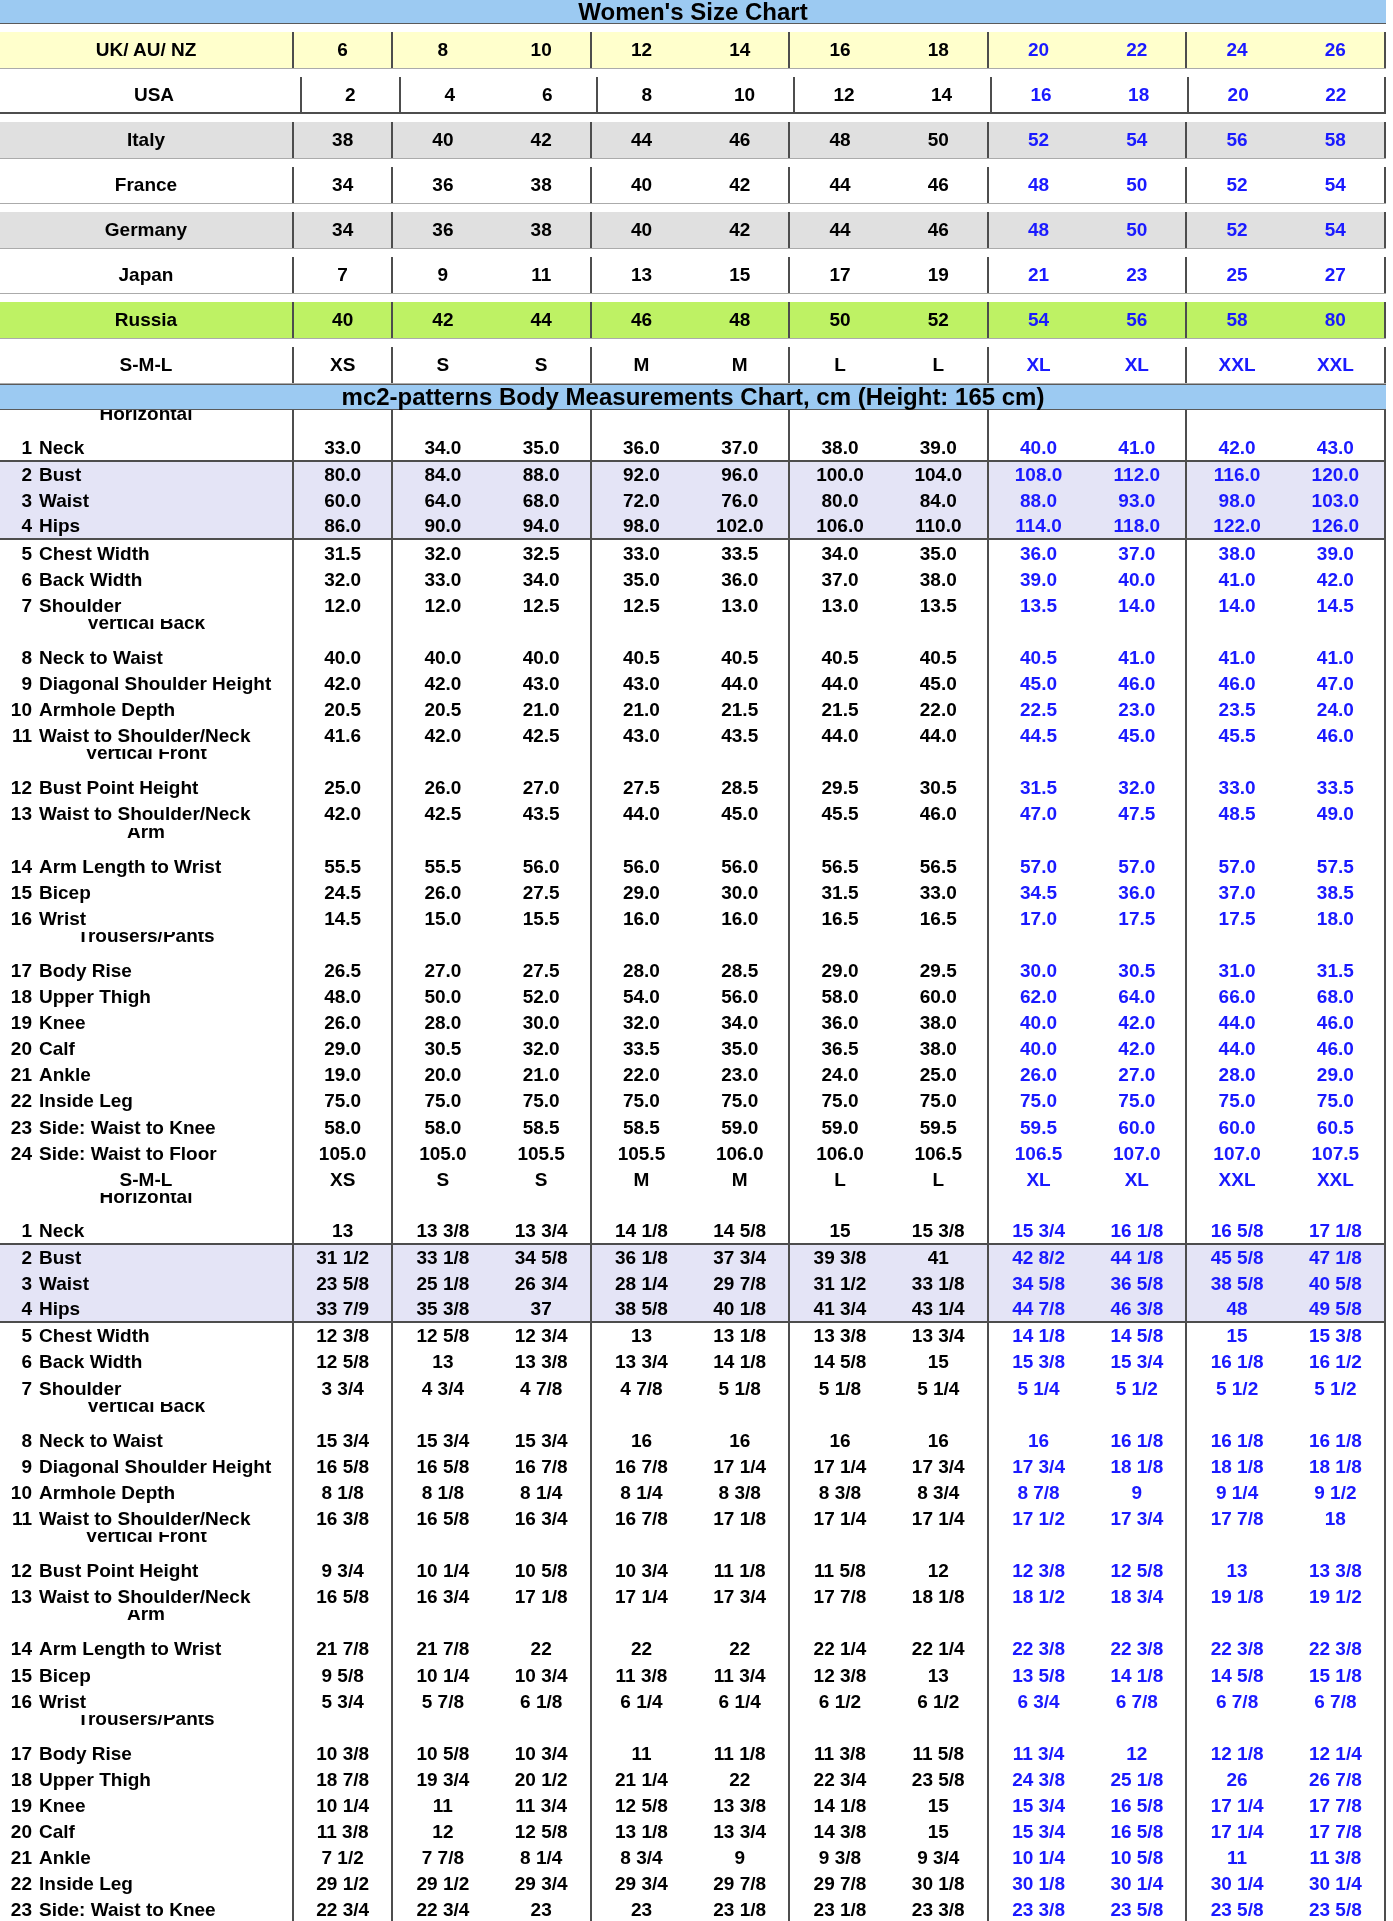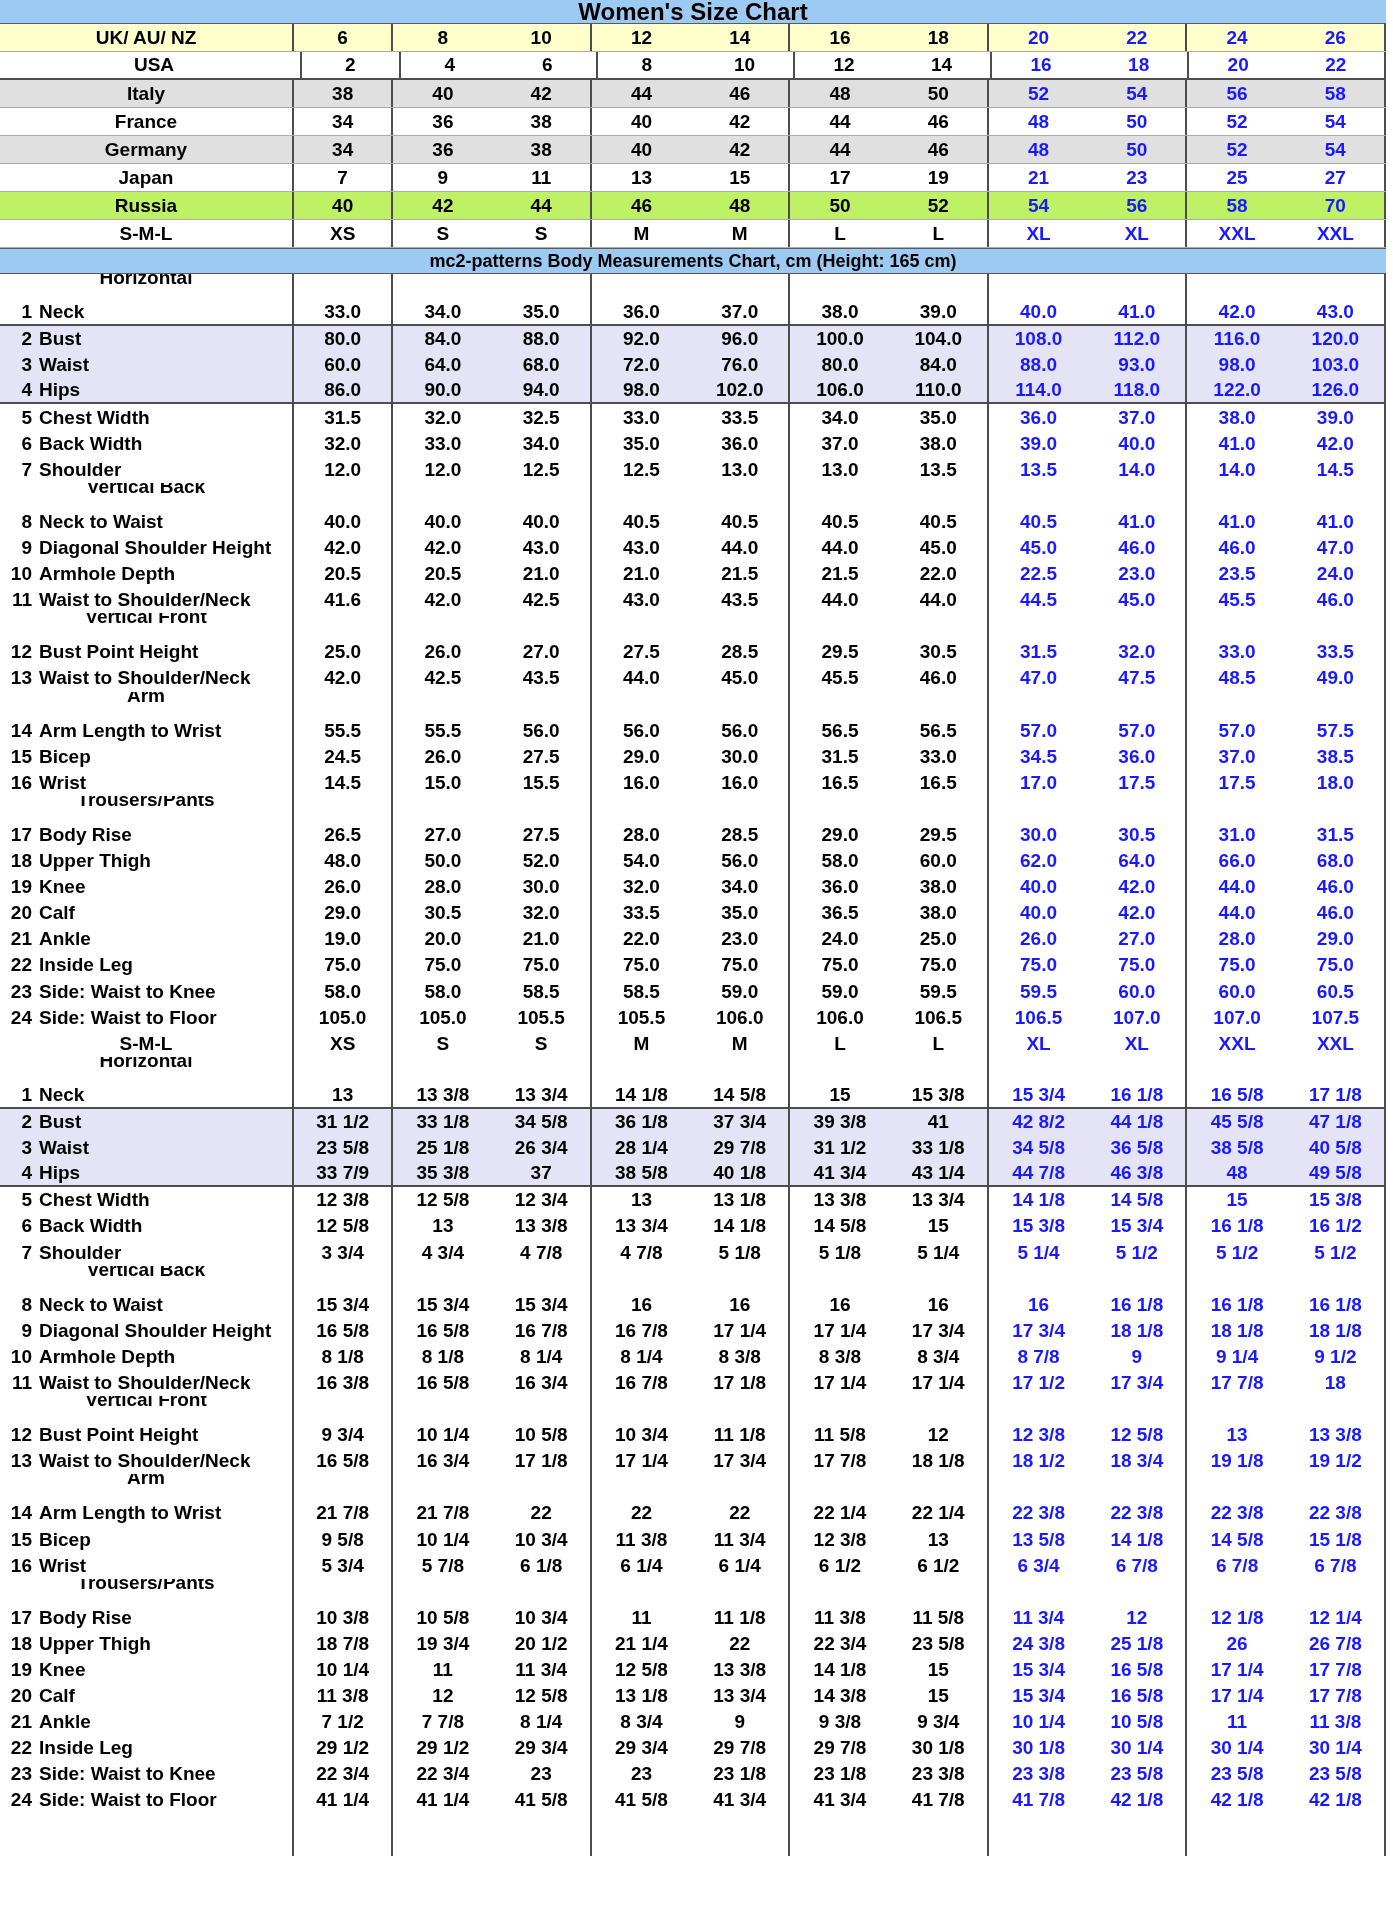--- a/index.html
+++ b/index.html
@@ -9,28 +9,28 @@
   html,body{margin:0;padding:0;}
   body{
     width:1393px;height:1921px;background:#fff;
     font-family:"Liberation Sans",sans-serif;font-weight:bold;color:#000;
     overflow:hidden;
   }
   .page{width:1386px;}
   .band{
     height:26px;background:var(--band);
     display:flex;align-items:center;justify-content:center;
-    font-size:18px;border-top:1px solid #5a5a5a;border-bottom:1px solid #5a5a5a;
+    font-size:24px;border-top:1px solid #5a5a5a;border-bottom:1px solid #5a5a5a;
   }
   .band.title{height:24px;border-top:none;font-size:24px;}
   .row{
     display:grid;grid-template-columns:294px repeat(11,1fr);
     height:26.1px;background:#fff;
   }
-  #size-rows .row{height:28px;border-bottom:1px solid var(--thin);}
+  #size-rows .row{height:37px;border-bottom:1px solid var(--thin);margin-top:8px;}
   #size-rows .row.hb{border-bottom:2px solid var(--heavy);padding-left:8px;}
   #cm-rows .row.hb,#inch-rows .row.hb{border-bottom:2px solid var(--heavy);}
   .cell{
     display:flex;align-items:center;justify-content:center;
     font-size:19px;overflow:hidden;white-space:nowrap;
   }
   .label-cell{justify-content:flex-start;padding-left:4px;}
   .label-cell.center{justify-content:center;padding-left:0;}
   .gb{border-right:2px solid var(--grid);}
   .blue{color:var(--blue);}
@@ -133,21 +133,21 @@
         <div class="cell gb">40</div>
         <div class="cell">42</div>
         <div class="cell gb">44</div>
         <div class="cell">46</div>
         <div class="cell gb">48</div>
         <div class="cell">50</div>
         <div class="cell gb">52</div>
         <div class="cell blue">54</div>
         <div class="cell gb blue">56</div>
         <div class="cell blue">58</div>
-        <div class="cell gb blue">70</div>
+        <div class="cell gb blue">80</div>
       </div>
       <div class="row">
         <div class="cell label-cell gb center">S-M-L</div>
         <div class="cell gb">XS</div>
         <div class="cell">S</div>
         <div class="cell gb">S</div>
         <div class="cell">M</div>
         <div class="cell gb">M</div>
         <div class="cell">L</div>
         <div class="cell gb">L</div>

